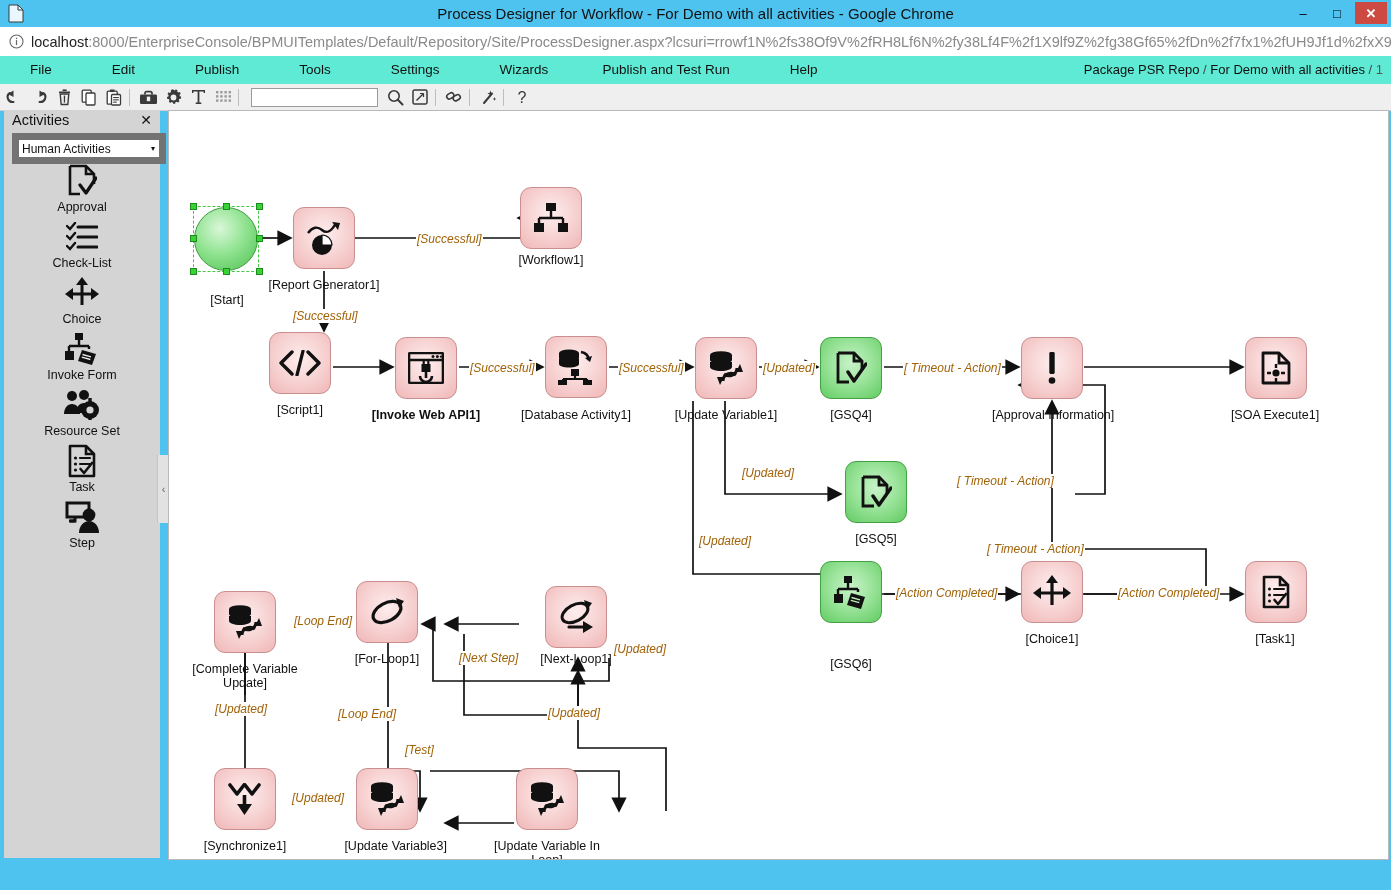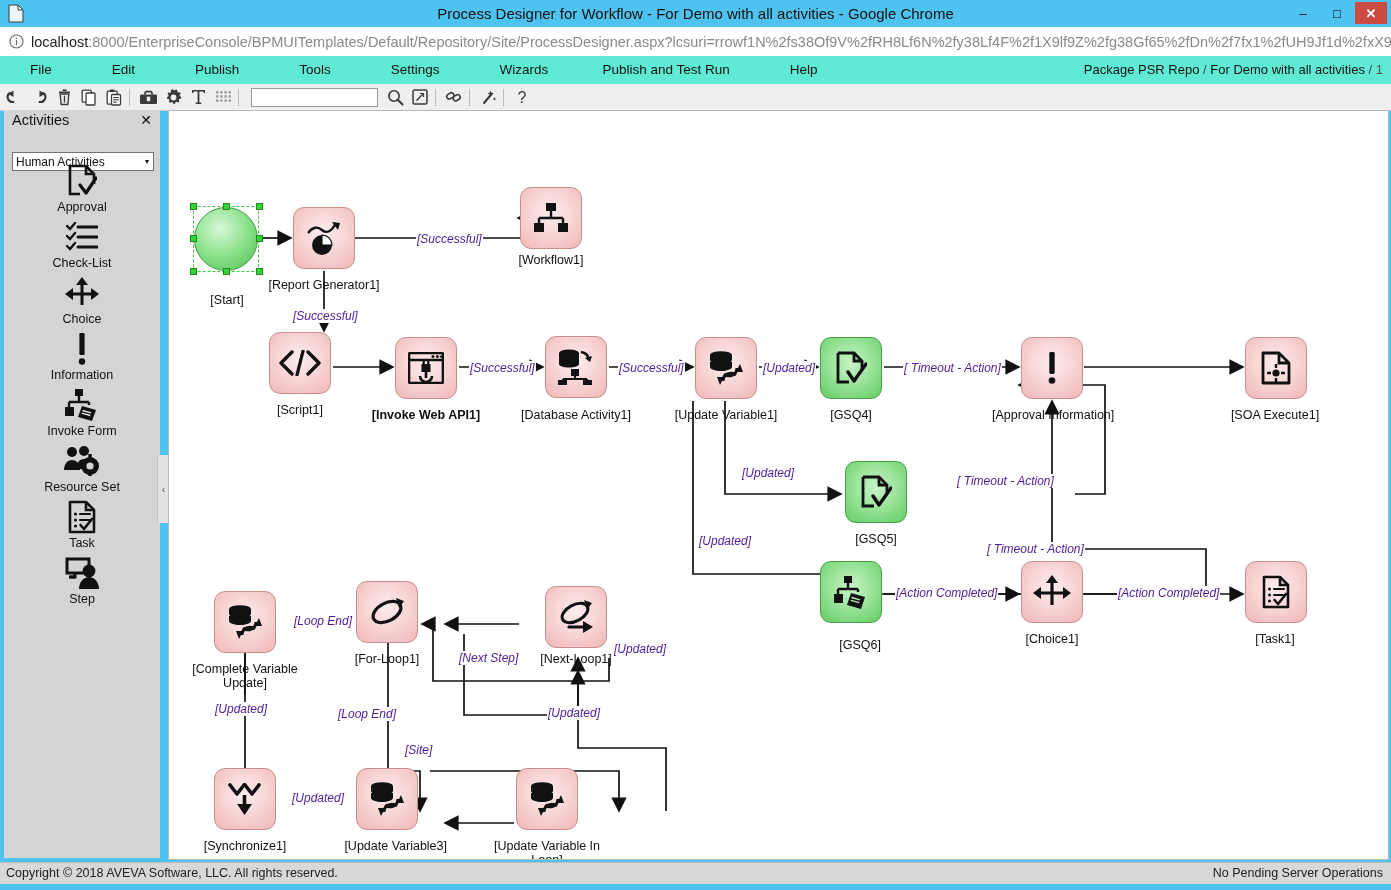--- a/index.html
+++ b/index.html
@@ -45,22 +45,22 @@
            border-bottom:1px solid #cfcfcf;display:flex;align-items:center;}
   .tb-ico{width:22px;height:22px;margin-left:3px;display:flex;align-items:center;justify-content:center;color:#3a3a3a;}
   .tb-sep{width:1px;height:17px;background:#bdbdbd;margin:0 4px;}
   .tb-input{width:121px;height:15px;margin-left:8px;background:#fff;border:1px solid #9a9a9a;}
 
   
   .sidebar{position:absolute;left:4px;top:110px;width:156px;height:748px;background:#d4d4d4;}
   .sb-head{position:relative;height:22px;}
   .sb-title{position:absolute;left:8px;top:2px;font-size:14.5px;color:#111;}
   .sb-close{position:absolute;right:8px;top:2px;font-size:14px;color:#111;cursor:pointer;}
-  .sb-select{position:absolute;left:8px;top:42px;width:140px;height:17px;background:#fff;
-             border:1px solid #737373;font-size:12px;color:#111;display:flex;align-items:center;}
+  .sb-select{position:absolute;left:8px;top:23px;width:140px;height:17px;background:#fff;
+             border:7px solid #737373;font-size:12px;color:#111;display:flex;align-items:center;}
   .sb-select span{padding-left:3px;}
   .sb-select .caret{position:absolute;right:4px;font-size:8px;}
   .sb-list{position:absolute;left:0;top:52px;width:156px;}
   .sb-item{display:flex;flex-direction:column;align-items:center;margin-bottom:4px;cursor:pointer;}
   .sb-item .ic{height:38px;display:flex;align-items:center;justify-content:center;}
   .sb-item .lb{font-size:12.5px;color:#111;margin-top:1px;text-align:center;line-height:13px;}
   .sb-collapse{position:absolute;left:157px;top:455px;width:11px;height:68px;background:#e2e2e2;
                border-left:1px solid #c4c4c4;border-right:1px solid #c4c4c4;
                display:flex;align-items:center;justify-content:center;font-size:11px;color:#666;cursor:pointer;}
 
@@ -79,21 +79,21 @@
   .node .glyph{width:42px;height:42px;display:flex;align-items:center;justify-content:center;}
   .nlabel{position:absolute;font-size:12.5px;color:#111;white-space:nowrap;text-align:center;}
   .nlabel.wrap{white-space:normal;width:110px;line-height:14px;}
 
   .startnode{position:absolute;width:64px;height:64px;border-radius:50%;
         background:radial-gradient(circle at 40% 33%, #d9f7d9 0%, #8ee28e 48%, #4fbf4f 100%);
         border:1px solid #3e9c3e;box-sizing:border-box;cursor:pointer;}
   .selbox{position:absolute;border:1px dashed #43c743;box-sizing:border-box;}
   .handle{position:absolute;width:7px;height:7px;background:#36d236;border:1px solid #1c8c1c;box-sizing:border-box;}
 
-  .elabel{position:absolute;font-size:12px;font-style:italic;color:#4c1d95;
+  .elabel{position:absolute;font-size:12px;font-style:italic;color:#a16207;
           background:#fff;padding:0 1px;white-space:nowrap;}
 
   
   .statusbar{position:absolute;left:0;top:862px;width:1391px;height:22px;background:#d8d8d8;
              border-top:1px solid #bcbcbc;}
   .statusbar .left{position:absolute;left:6px;top:3px;font-size:12.5px;color:#222;}
   .statusbar .right{position:absolute;right:8px;top:3px;font-size:12.5px;color:#222;}
   .bottomstrip{position:absolute;left:0;top:884px;width:1391px;height:6px;background:#4ec3ef;}
 </style>
 </head>
@@ -307,29 +307,20 @@
                 <path d="M17 5v23M3 17h28"></path>
               </g>
               <path d="M17 0 23 8h-12Z" fill="#111"></path>
               <path d="M0 17 8 11v12Z" fill="#111"></path>
               <path d="M34 17 26 11v12Z" fill="#111"></path>
             </svg>
         </div>
         <div class="lb">Choice</div>
       </div>
 
-      <div class="sb-item">
-        <div class="ic">
-          <svg width="12" height="32" viewBox="0 0 12 32">
-              <rect x="3.4" y="0" width="5.2" height="22" rx="1.2" fill="#111"></rect>
-              <circle cx="6" cy="28.5" r="3.2" fill="#111"></circle>
-            </svg>
-        </div>
-        <div class="lb">Information</div>
-      </div>
 
       <div class="sb-item">
         <div class="ic">
           <svg width="34" height="32" viewBox="0 0 34 32">
               <rect x="10" y="0" width="8" height="7" fill="#111"></rect>
               <path d="M14 7v6M4 13h20M4 13v5M24 13v3" fill="none" stroke="#111" stroke-width="2.4"></path>
               <rect x="0" y="18" width="9" height="9" fill="#111"></rect>
               <path d="M17 17 31 21 27 32 13 28Z" fill="#111"></path>
               <g stroke="#e8e8e8" stroke-width="1.3">
                 <path d="M17.5 21.5 26 23.8M16.8 24.2 25.3 26.5"></path>
@@ -609,21 +600,21 @@
               <rect x="10" y="0" width="8" height="7" fill="#111"></rect>
               <path d="M14 7v6M4 13h20M4 13v5M24 13v3" fill="none" stroke="#111" stroke-width="2.4"></path>
               <rect x="0" y="18" width="9" height="9" fill="#111"></rect>
               <path d="M17 17 31 21 27 33 13 29Z" fill="#111"></path>
               <g stroke="#bdf0bd" stroke-width="1.3">
                 <path d="M17.5 21.5 26 23.8M16.8 24.4 25.3 26.7"></path>
               </g>
             </svg>
         </span>
       </div>
-      <div class="nlabel" style="left:652px;top:527px;width:60px;text-align:right;">[GSQ6]</div>
+      <div class="nlabel" style="left:652px;top:546px;width:60px;">[GSQ6]</div>
 
       <div class="node" style="left:852px;top:450px;">
         <span class="glyph">
           <svg width="38" height="34" viewBox="0 0 38 34">
               <g stroke="#111" stroke-width="3.2" fill="none">
                 <path d="M19 5v25M4 18h30"></path>
               </g>
               <path d="M19 0 25 8h-12Z" fill="#111"></path>
               <path d="M0 18 8 12v12Z" fill="#111"></path>
               <path d="M38 18 30 12v12Z" fill="#111"></path>
@@ -741,25 +732,21 @@
       <div class="elabel" style="left:529px;top:423px;">[Updated]</div>
       <div class="elabel" style="left:817px;top:431px;">[ Timeout - Action]</div>
       <div class="elabel" style="left:726px;top:475px;">[Action Completed]</div>
       <div class="elabel" style="left:948px;top:475px;">[Action Completed]</div>
       <div class="elabel" style="left:124px;top:503px;">[Loop End]</div>
       <div class="elabel" style="left:289px;top:540px;">[Next Step]</div>
       <div class="elabel" style="left:444px;top:531px;">[Updated]</div>
       <div class="elabel" style="left:45px;top:591px;">[Updated]</div>
       <div class="elabel" style="left:168px;top:596px;">[Loop End]</div>
       <div class="elabel" style="left:378px;top:595px;">[Updated]</div>
-      <div class="elabel" style="left:235px;top:632px;">[Site]</div>
+      <div class="elabel" style="left:235px;top:632px;">[Test]</div>
       <div class="elabel" style="left:122px;top:680px;">[Updated]</div>
 
     </div>
   </div>
 
-  <div class="statusbar">
-    <div class="left">Copyright © 2018 AVEVA Software, LLC. All rights reserved.</div>
-    <div class="right">No Pending Server Operations</div>
-  </div>
   <div class="bottomstrip"></div>
 
 </div>
 
 </body></html>

